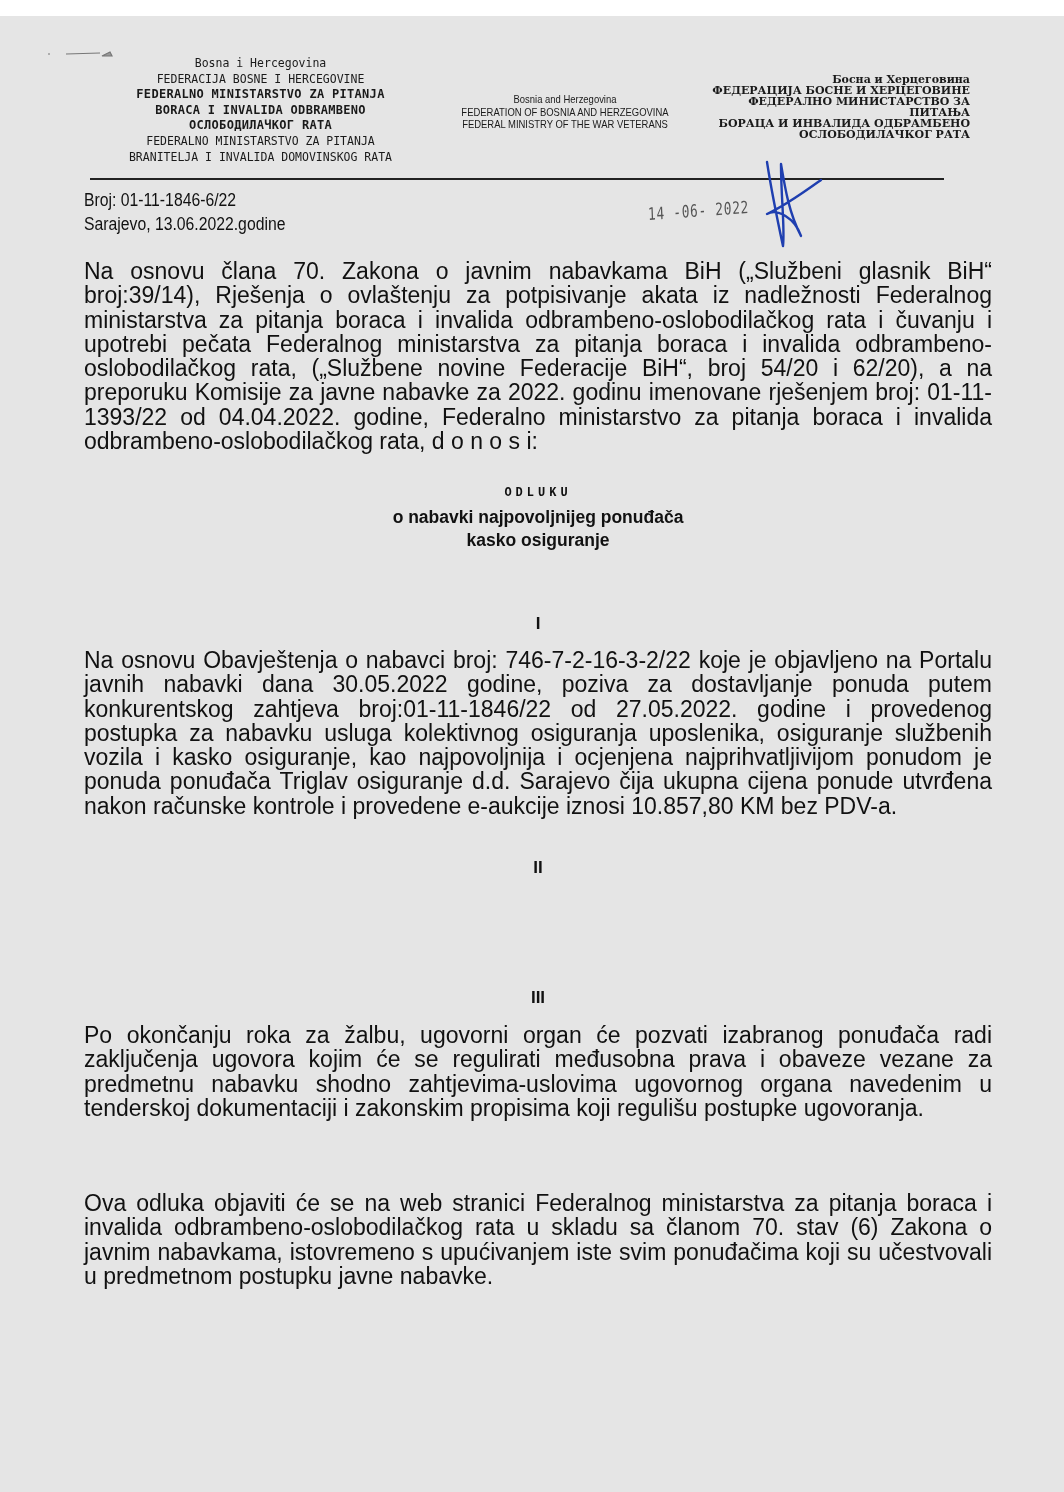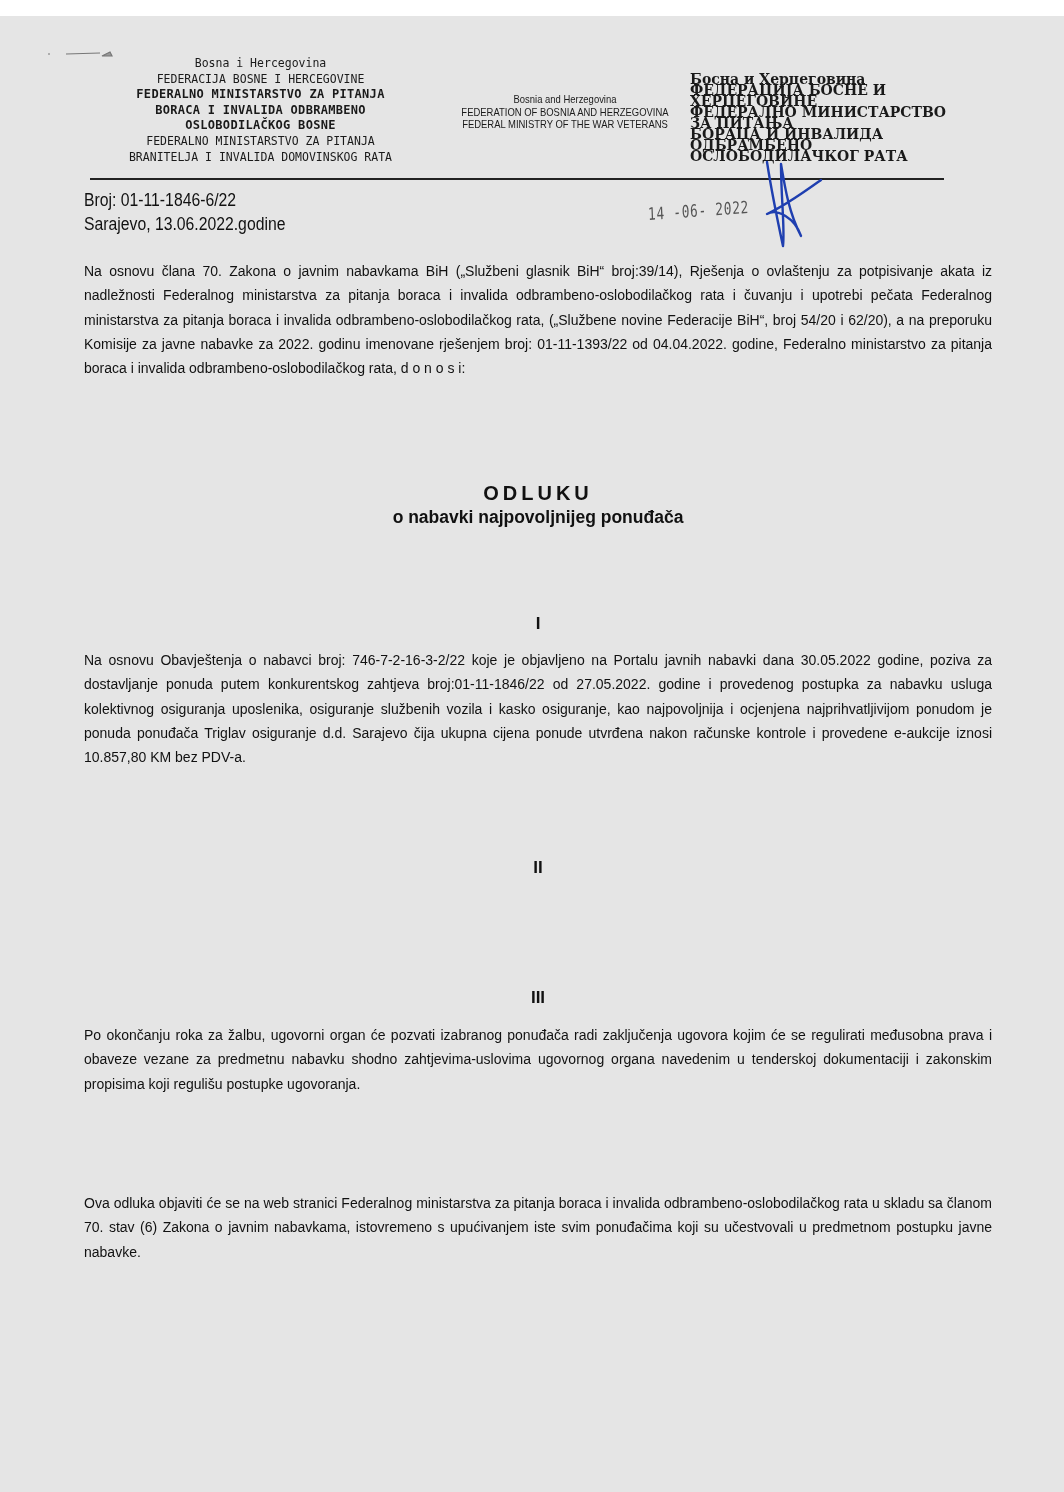--- a/index.html
+++ b/index.html
@@ -4,59 +4,59 @@
 <style>
   html, body { margin: 0; padding: 0; background: #ffffff; }
   body { width: 1064px; height: 1492px; position: relative; overflow: hidden; color: #111; }
   .page { position: absolute; left: 0; top: 16px; width: 1064px; height: 1492px; background: #e5e5e5; }
 
   .hdr-left { position: absolute; left: 88px; top: 40px; width: 345px; text-align: center;
     font-family: "DejaVu Sans Mono", monospace; font-size: 11.5px; line-height: 15.6px; color: #1a1a1a; }
   .hdr-left .b { font-weight: bold; font-size: 12px; letter-spacing: 0.3px; }
   .hdr-mid { position: absolute; left: 430px; top: 77px; width: 270px; text-align: center;
     font-family: "Liberation Sans", sans-serif; font-size: 10.5px; line-height: 12.5px; color: #1a1a1a; transform: scaleX(0.9); transform-origin: center; }
-  .hdr-right { position: absolute; left: 690px; top: 58px; width: 280px; text-align: left;
-    font-family: "DejaVu Serif", serif; font-size: 14px; line-height: 11px; font-weight: bold; color: #1a1a1a; }
+  .hdr-right { position: absolute; left: 690px; top: 58px; width: 280px; text-align: right;
+    font-family: "DejaVu Serif", serif; font-size: 11px; line-height: 11px; font-weight: bold; color: #1a1a1a; }
 
   .hdr-rule { position: absolute; left: 90px; top: 162px; width: 854px; height: 1.5px; background: #222; }
 
   .meta { position: absolute; left: 84px; top: 172px; font-family: "Liberation Sans", sans-serif;
     font-size: 17.5px; line-height: 24px; color: #111; transform: scaleX(0.9); transform-origin: left; }
 
   .stamp-date { position: absolute; left: 648px; top: 188px; font-family: "DejaVu Sans Mono", monospace;
     font-size: 17px; color: #555; transform: scaleX(0.75) rotate(-3deg); transform-origin: left; letter-spacing: 1px; }
   .signature { position: absolute; left: 755px; top: 142px; width: 70px; height: 92px; }
 
   .para { position: absolute; left: 84px; width: 908px; font-family: "Liberation Sans", sans-serif;
-    font-size: 14px; line-height: 24.3px; color: #111; text-align: justify; text-align-last: left; }
+    font-size: 23px; line-height: 24.3px; color: #111; text-align: justify; text-align-last: left; }
 
   .title-block { position: absolute; left: 84px; width: 908px; top: 466px; text-align: center;
     font-family: "Liberation Sans", sans-serif; font-weight: bold; font-size: 17.5px; line-height: 23.5px; color: #111; }
-  .title-block .odluku { letter-spacing: 4px; font-size: 20px; }
+  .title-block .odluku { letter-spacing: 4px; font-size: 12px; font-family: Liberation Mono, monospace; }
 
   .roman { position: absolute; left: 84px; width: 908px; text-align: center;
     font-family: "Liberation Sans", sans-serif; font-weight: bold; font-size: 17px; color: #111; }
 
   .scan-mark { position: absolute; left: 44px; top: 34px; width: 70px; height: 10px; }
 </style>
 </head>
 <body>
 
 <div class="page">
 
   <svg class="scan-mark" viewBox="0 0 70 10">
     <path d="M4 4 L6 4 M22 4 L56 3 M58 6 L66 2 L68 6 Z" stroke="#777" stroke-width="1.2" fill="#999"></path>
   </svg>
 
   <div class="hdr-left">
     <div>Bosna i Hercegovina</div>
     <div>FEDERACIJA BOSNE I HERCEGOVINE</div>
     <div class="b">FEDERALNO MINISTARSTVO ZA PITANJA</div>
     <div class="b">BORACA I INVALIDA ODBRAMBENO</div>
-    <div class="b">OSLOBODILAČKOG BOSNE</div>
+    <div class="b">ОСЛОБОДИЛАЧКОГ RATA</div>
     <div>FEDERALNO MINISTARSTVO ZA PITANJA</div>
     <div>BRANITELJA I INVALIDA DOMOVINSKOG RATA</div>
   </div>
 
   <div class="hdr-mid">
     <div>Bosnia and Herzegovina</div>
     <div>FEDERATION OF BOSNIA AND HERZEGOVINA</div>
     <div>FEDERAL MINISTRY OF THE WAR VETERANS</div>
   </div>
 
@@ -79,20 +79,21 @@
 
   <svg class="signature" viewBox="0 0 70 92">
     <path d="M12 4 C16 30, 22 60, 28 88 C30 70, 26 40, 26 6 C30 30, 34 55, 46 78 C40 60, 22 50, 12 56 C30 48, 52 32, 66 22" fill="none" stroke="#1f3fb0" stroke-width="2.4" stroke-linecap="round" stroke-linejoin="round"></path>
   </svg>
 
   <div class="para" style="top:243px;">Na osnovu člana 70. Zakona o javnim nabavkama BiH („Službeni glasnik BiH“ broj:39/14), Rješenja o ovlaštenju za potpisivanje akata iz nadležnosti Federalnog ministarstva za pitanja boraca i invalida odbrambeno-oslobodilačkog rata i čuvanju i upotrebi pečata Federalnog ministarstva za pitanja boraca i invalida odbrambeno-oslobodilačkog rata, („Službene novine Federacije BiH“, broj 54/20 i 62/20), a na preporuku Komisije za javne nabavke za 2022. godinu imenovane rješenjem broj: 01-11-1393/22 od 04.04.2022. godine, Federalno ministarstvo za pitanja boraca i invalida odbrambeno-oslobodilačkog rata, d o n o s i:</div>
 
   <div class="title-block">
     <div class="odluku">ODLUKU</div>
     <div>o nabavki najpovoljnijeg ponuđača</div>
+    <div>kasko osiguranje</div>
   </div>
 
   <div class="roman" style="top:598px;">I</div>
   <div class="para" style="top:632px;">Na osnovu Obavještenja o nabavci broj: 746-7-2-16-3-2/22 koje je objavljeno na Portalu javnih nabavki dana 30.05.2022 godine, poziva za dostavljanje ponuda putem konkurentskog zahtjeva broj:01-11-1846/22 od 27.05.2022. godine i provedenog postupka za nabavku usluga kolektivnog osiguranja uposlenika, osiguranje službenih vozila i kasko osiguranje, kao najpovoljnija i ocjenjena najprihvatljivijom ponudom je ponuda ponuđača Triglav osiguranje d.d. Sarajevo čija ukupna cijena ponude utvrđena nakon računske kontrole i provedene e-aukcije iznosi 10.857,80 KM bez PDV-a.</div>
 
   <div class="roman" style="top:842px;">II</div>
 
   <div class="roman" style="top:972px;">III</div>
   <div class="para" style="top:1007px;">Po okončanju roka za žalbu, ugovorni organ će pozvati izabranog ponuđača radi zaključenja ugovora kojim će se regulirati međusobna prava i obaveze vezane za predmetnu nabavku shodno zahtjevima-uslovima ugovornog organa navedenim u tenderskoj dokumentaciji i zakonskim propisima koji regulišu postupke ugovoranja.</div>
 

